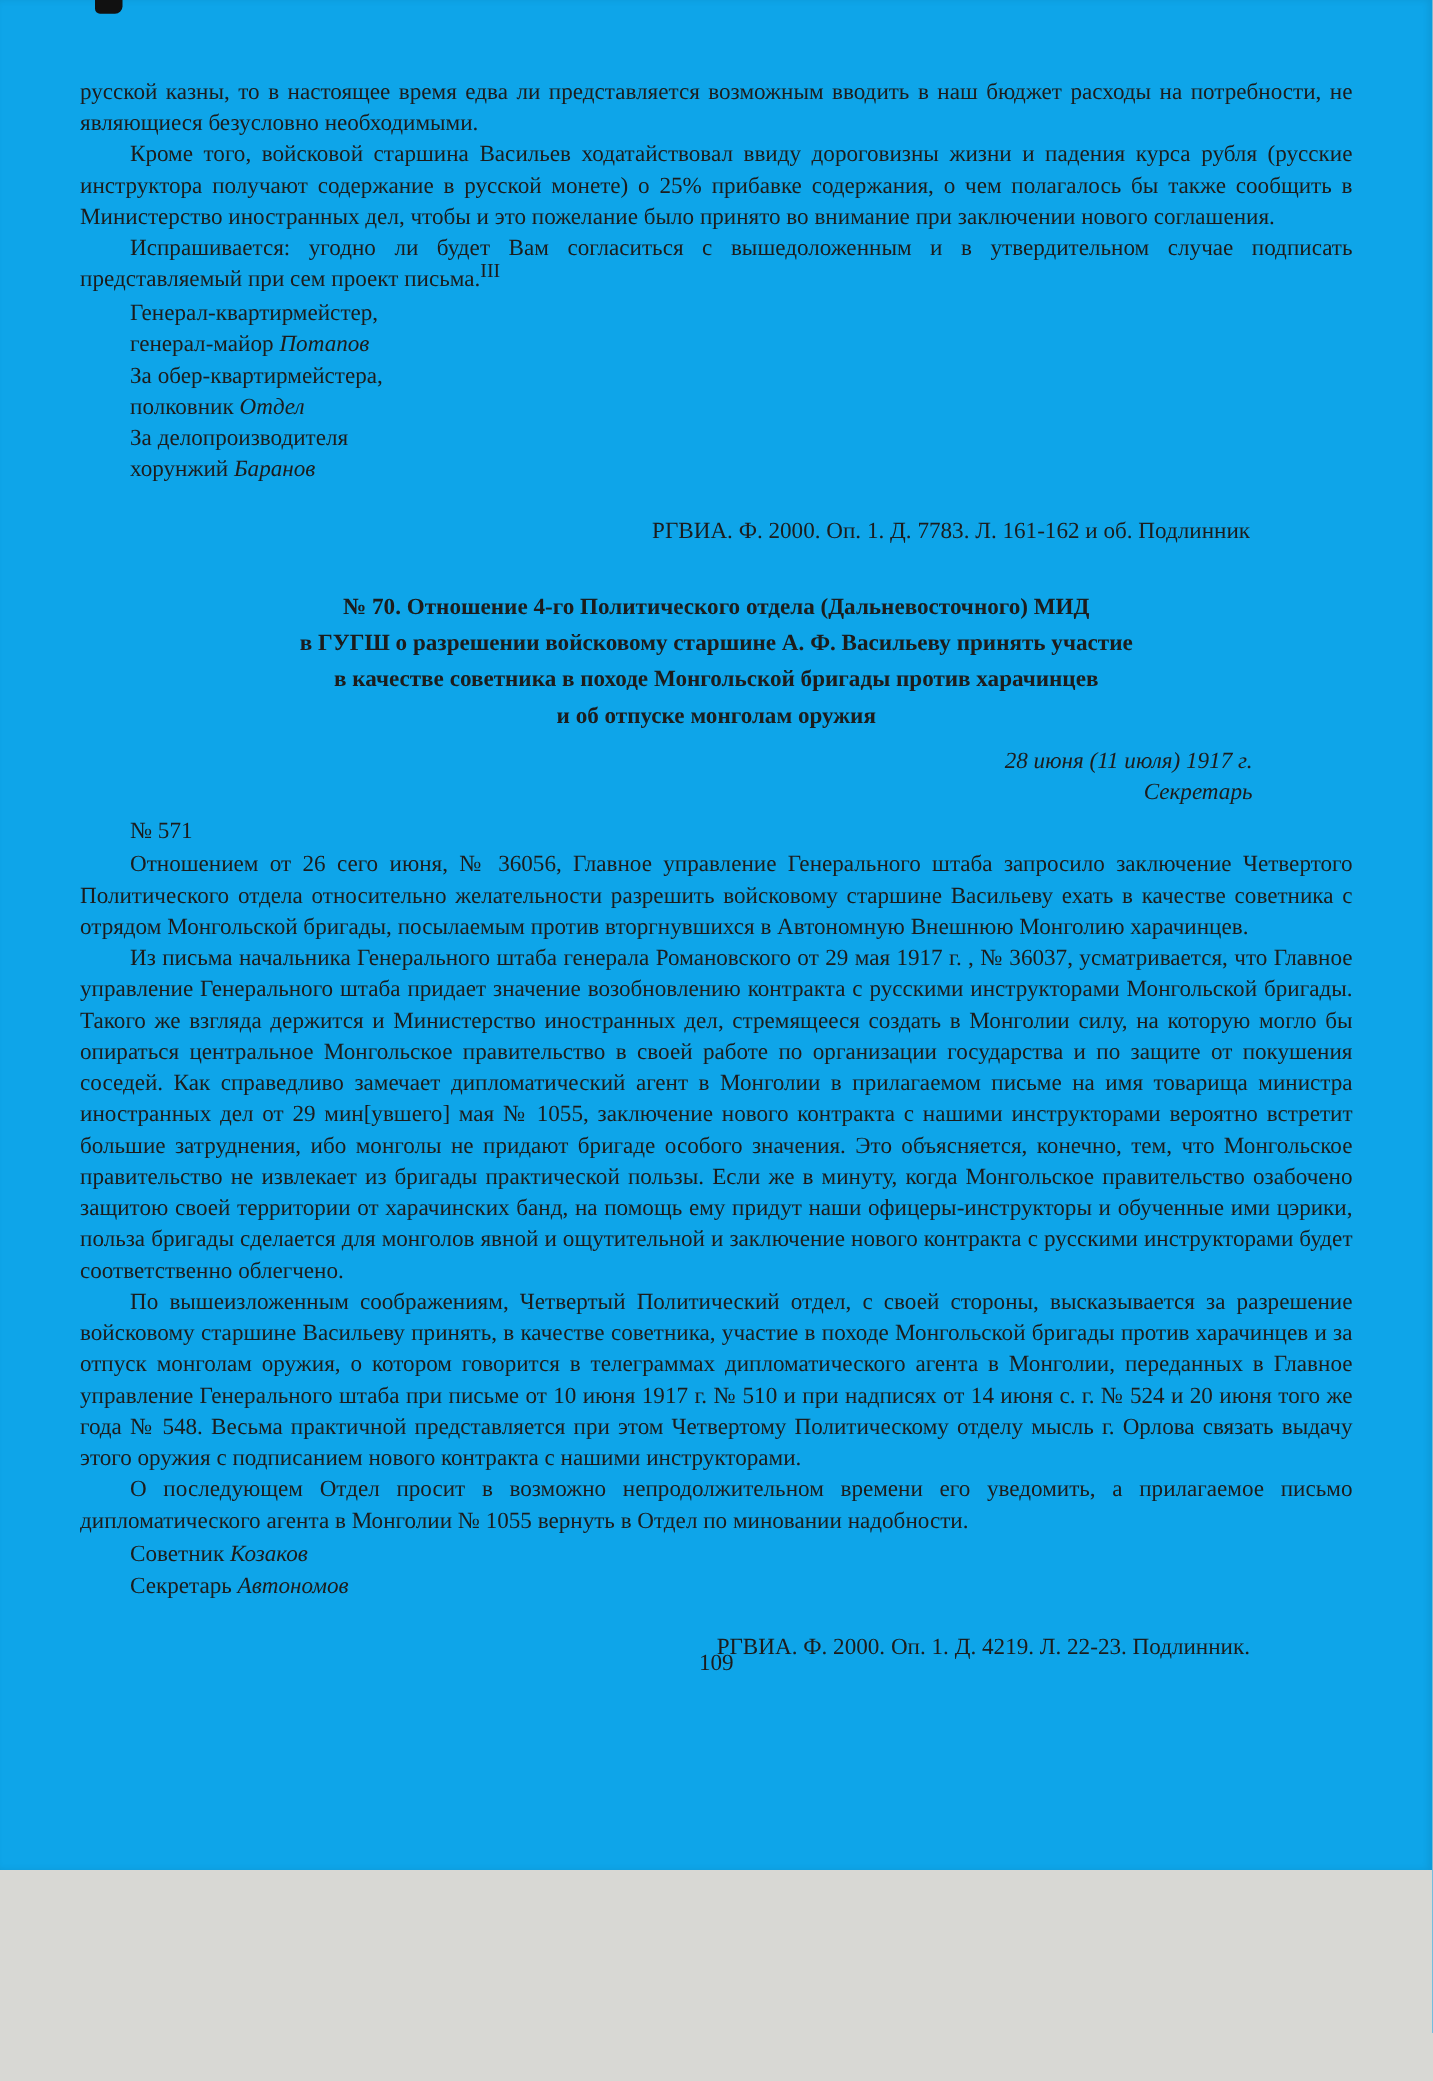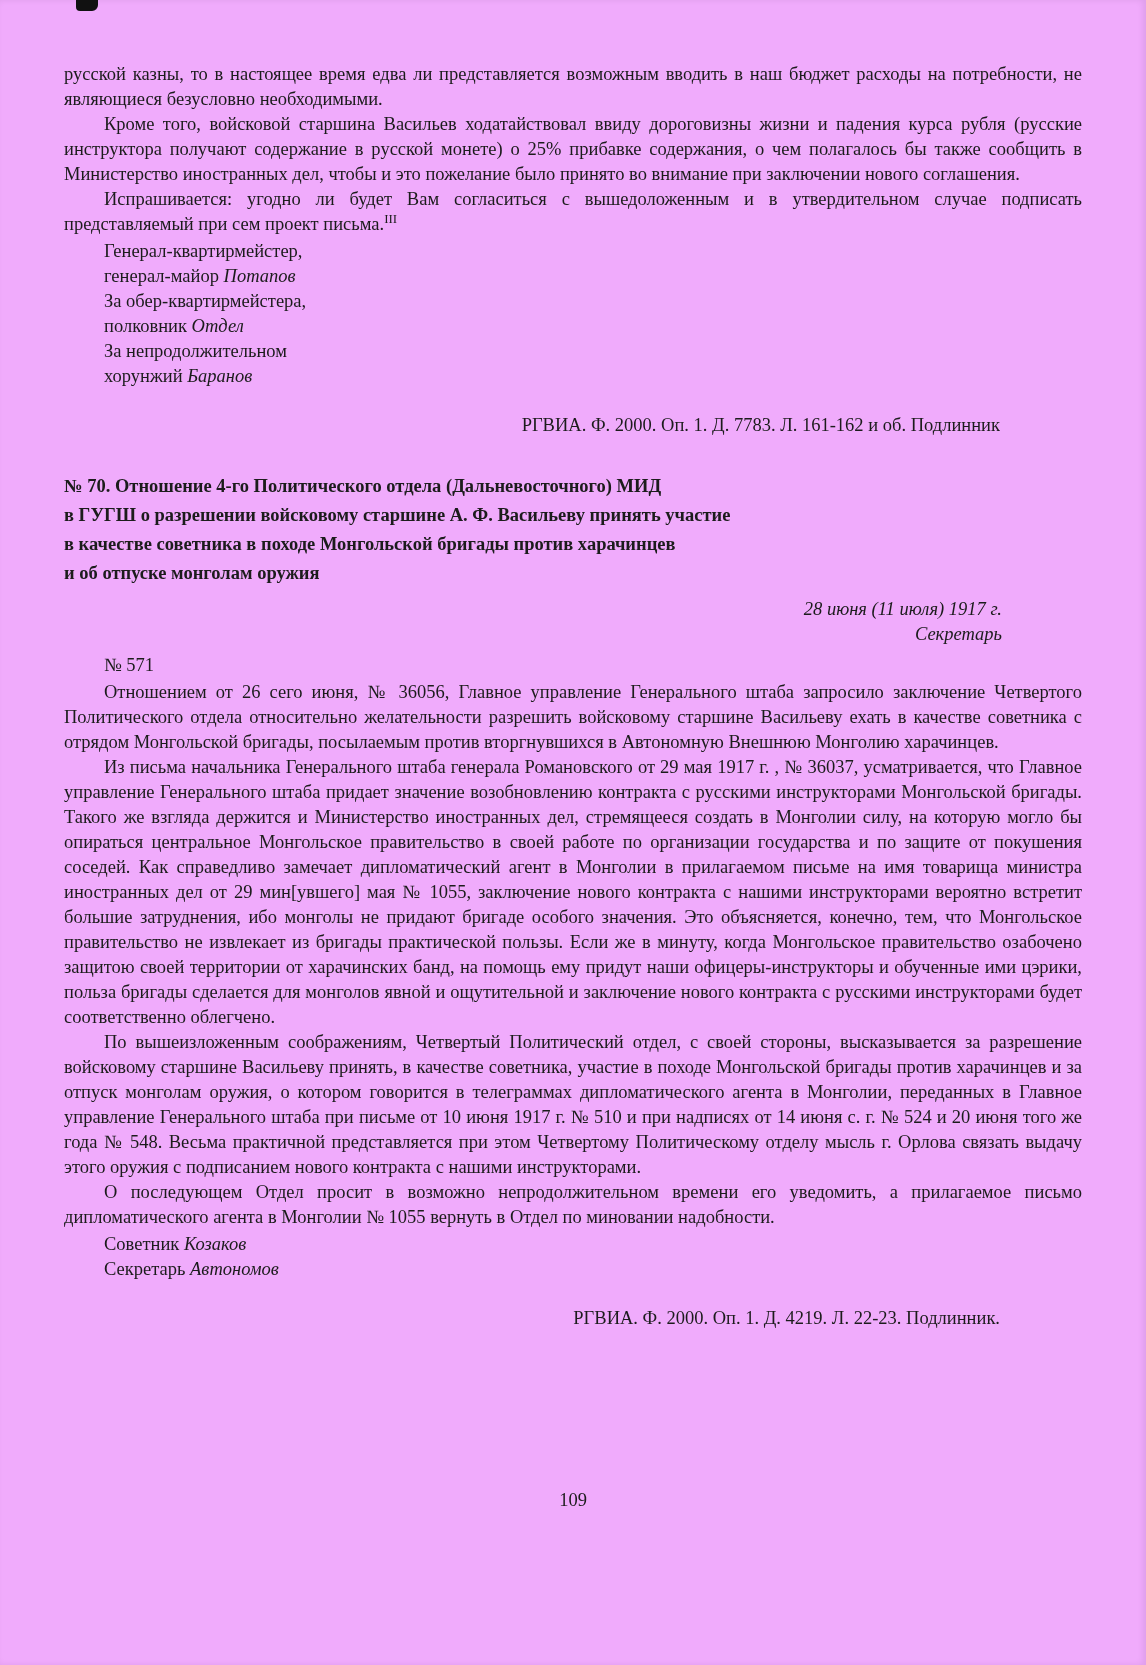--- a/index.html
+++ b/index.html
@@ -1,21 +1,21 @@
 <!DOCTYPE html>
 <html><head>
 <meta charset="utf-8">
 <style>
   html, body { margin: 0; padding: 0; background: #d8d8d4; }
   .page {
     position: relative;
     width: 1146px;
-    height: 1665px;
+    height: 1496px;
     margin: 0 auto;
-    background: #f0abfc;
+    background: #0ea5e9;
     color: #1c1c1c;
     font-family: "Liberation Serif", "DejaVu Serif", serif;
     font-size: 18.5px;
     line-height: 25px;
     box-sizing: border-box;
     padding: 62px 64px 0 64px;
     overflow: hidden;
     box-shadow: inset -3px 0 6px rgba(0,0,0,0.08);
   }
   .artifact-corner {
@@ -30,58 +30,59 @@
   .sig-block { margin-top: 2px; }
   .sig-line { margin: 0 0 0 40px; }
   .sig-name { font-style: italic; }
   .archive-ref {
     text-align: right;
     padding-right: 82px;
     margin-top: 24px;
   }
   .doc-heading {
     margin-top: 34px;
+    text-align: center;
     font-weight: bold;
     line-height: 29px;
   }
   .doc-date, .doc-class {
     text-align: right;
     padding-right: 80px;
     margin: 0;
     font-style: italic;
   }
   .doc-date { margin-top: 9px; }
   .doc-number { margin: 6px 0 0 40px; }
   .doc-body { margin-top: 2px; }
   .page-number {
     position: absolute;
     bottom: 152px;
     left: 0; right: 0;
     text-align: center;
   }
-  sup.fn { font-size: 13px; line-height: 0; }
+  sup.fn { font-size: 16px; line-height: 0; }
 </style>
 </head>
 <body>
 
 <div class="page">
 
   <div class="artifact-corner"></div>
 
   <section>
     <p class="body-par">русской казны, то в настоящее время едва ли представляется возможным вводить в наш бюджет расходы на потребности, не являющиеся безусловно необходимыми.</p>
     <p class="body-par indent">Кроме того, войсковой старшина Васильев ходатайствовал ввиду дороговизны жизни и падения курса рубля (русские инструктора получают содержание в русской монете) о 25% прибавке содержания, о чем полагалось бы также сообщить в Министерство иностранных дел, чтобы и это пожелание было принято во внимание при заключении нового соглашения.</p>
     <p class="body-par indent"><span>Испрашивается: угодно ли будет Вам согласиться с вышедоложенным и в утвердительном случае подписать представляемый при сем проект письма.</span><sup class="fn">III</sup></p>
 
     <div class="sig-block">
       <p class="sig-line"><span>Генерал-квартирмейстер,</span></p>
       <p class="sig-line"><span>генерал-майор</span> <span class="sig-name">Потапов</span></p>
       <p class="sig-line"><span>За обер-квартирмейстера,</span></p>
       <p class="sig-line"><span>полковник</span> <span class="sig-name">Отдел</span></p>
-      <p class="sig-line"><span>За непродолжительном</span></p>
+      <p class="sig-line"><span>За делопроизводителя</span></p>
       <p class="sig-line"><span>хорунжий</span> <span class="sig-name">Баранов</span></p>
     </div>
 
     <p class="archive-ref">РГВИА. Ф. 2000. Оп. 1. Д. 7783. Л. 161-162 и об. Подлинник</p>
   </section>
 
   <section>
     <div class="doc-heading">
       <div>№ 70. Отношение 4-го Политического отдела (Дальневосточного) МИД</div>
       <div>в ГУГШ о разрешении войсковому старшине А. Ф. Васильеву принять участие</div>

